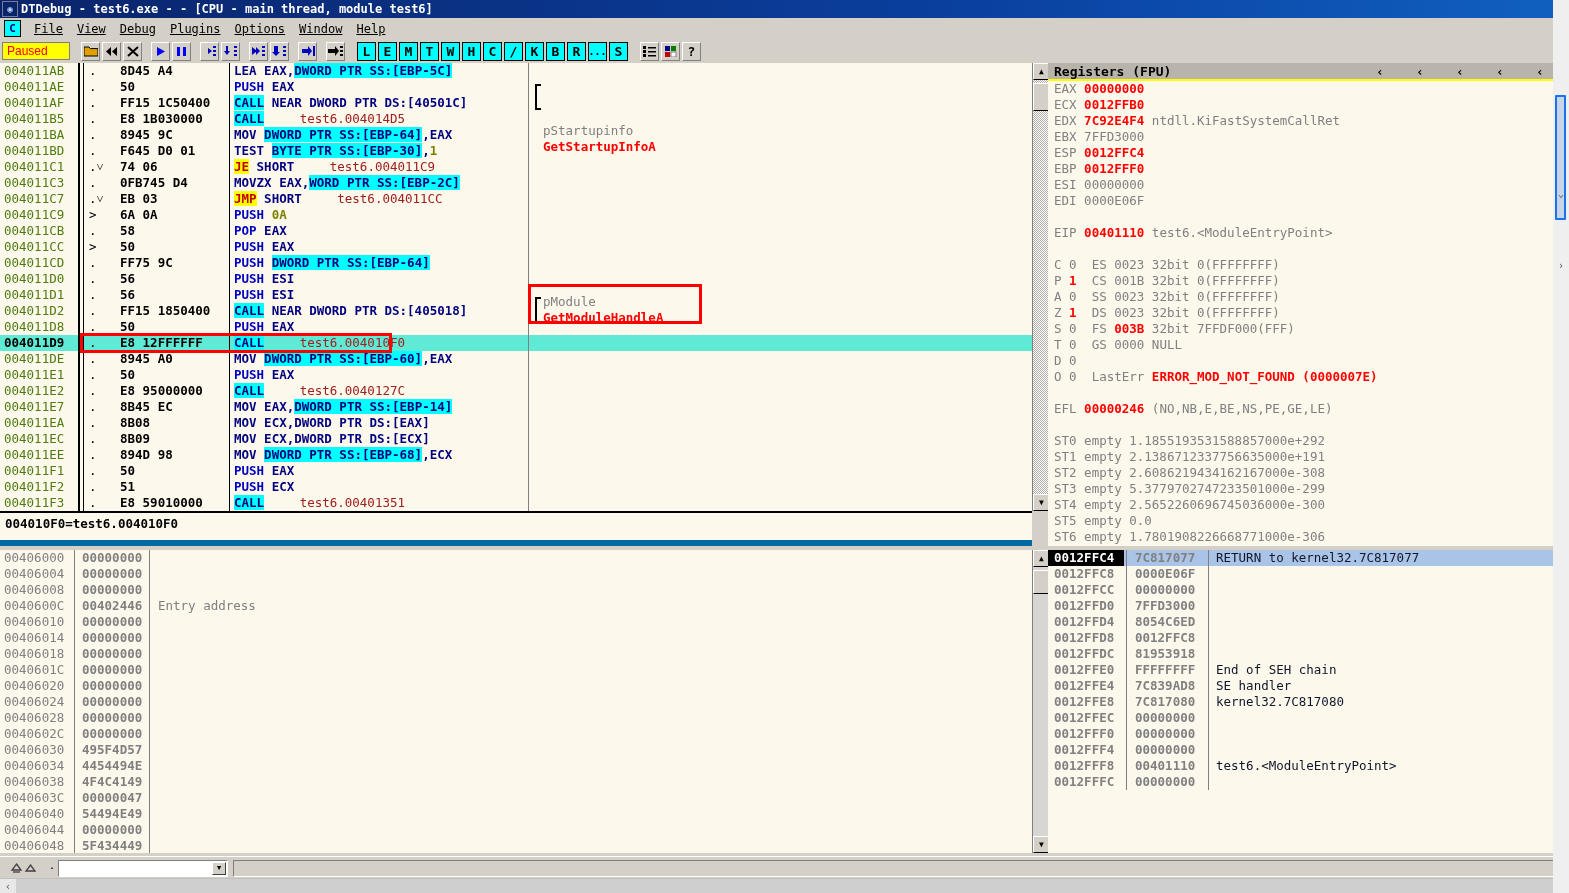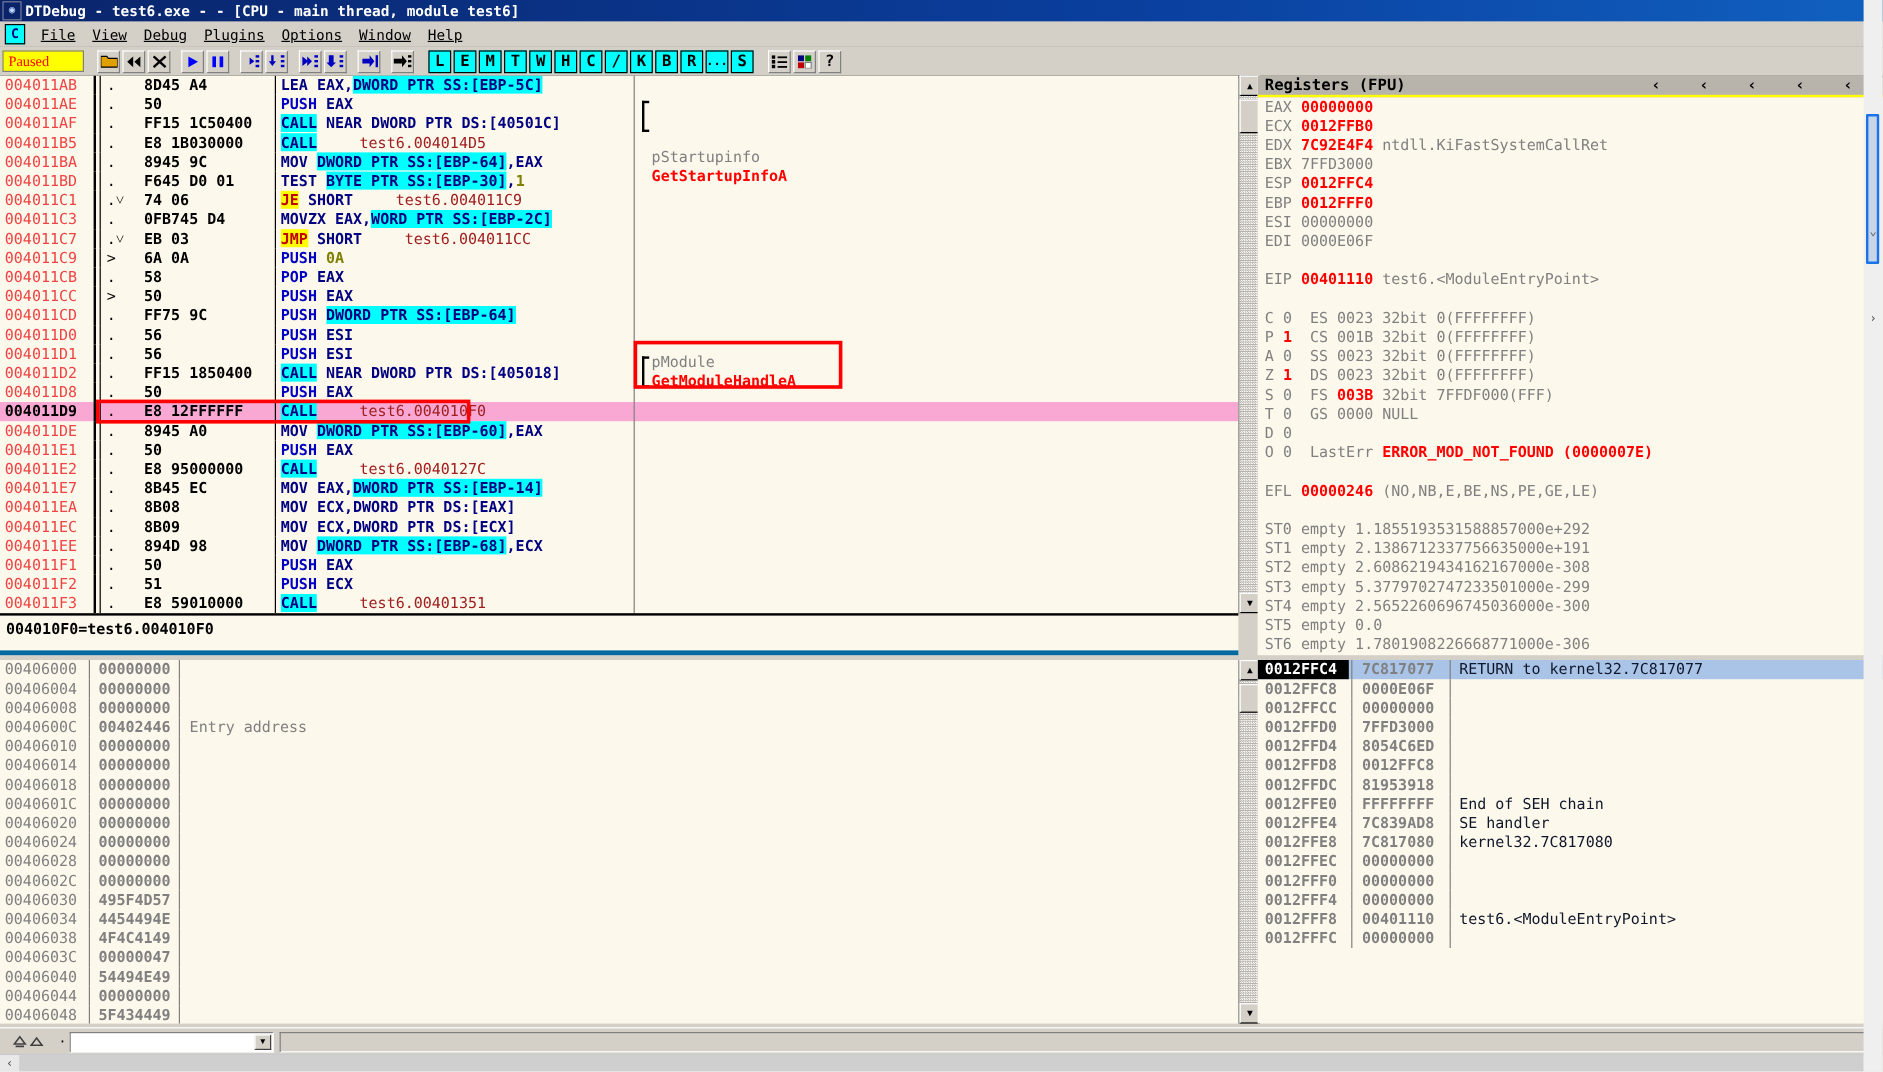--- a/index.html
+++ b/index.html
@@ -61,21 +61,21 @@
     background: #d4d0c8;
     display: flex; align-items: center;
     border-bottom: 2px solid #000000;
   }
   .statusbox {
     width: 68px; height: 18px; margin-left: 2px;
     background: #ffff00; border: 1px solid #808080;
     color: #ff0000; font-size: 12px;
     display: flex; align-items: center; padding-left: 4px;
     box-sizing: border-box;
-    font-family: Liberation Serif, serif;
+    font-family: Liberation Sans, sans-serif;
   }
   .tbgap { width: 10px; }
   .tbsep { width: 7px; }
   .tbbtn {
     width: 19px; height: 19px; margin: 0 1px;
     background: #d4d0c8;
     border-top: 1px solid #ffffff; border-left: 1px solid #ffffff;
     border-right: 1px solid #808080; border-bottom: 1px solid #808080;
     display: flex; align-items: center; justify-content: center;
     font-size: 11px; line-height: 1; color: #000000;
@@ -103,22 +103,22 @@
   .code {
     font-family: "DejaVu Sans Mono", monospace;
     font-size: 12.5px;
     line-height: 16px;
     white-space: pre;
   }
 
   
   #disasm { left: 0; top: 63px; width: 1032px; height: 448px; border: 0; background:#fdf8ec;}
   .dline { position: relative; height: 16px; display: flex; }
-  .dline.sel { background: #f9a8d4; }
-  .col-addr { width: 78px; padding-left: 4px; box-sizing: border-box; color: #ef4444; }
+  .dline.sel { background: #5eead4; }
+  .col-addr { width: 78px; padding-left: 4px; box-sizing: border-box; color: #4d7c0f; }
   .dline.sel .col-addr { color: #000000; font-weight: bold; }
   .col-bar { width: 6px; border-left: 2px solid #000000; border-right: 1px solid #000000; box-sizing: border-box;}
   .col-mark { width: 30px; padding-left: 5px; box-sizing: border-box; color: #000000; }
   .col-hex  { width: 112px; padding-left: 6px; box-sizing: border-box; color: #000000; font-weight: bold;}
   .col-sep2 { width: 4px; border-right: 1px solid #000000; box-sizing:border-box; }
   .col-asm  { padding-left: 4px; box-sizing: border-box; }
   .kw-blue { color: #0000c0; font-weight: bold; }
   .kw-cyan { background: #00ffff; color: #000080; font-weight: bold; }
   .kw-yellow { background: #ffff00; color: #c00000; font-weight: bold; }
   .kw-red  { color: #a02020; font-weight: normal; padding-left: 28px; }
@@ -142,21 +142,21 @@
   .redbox {
     position: absolute; border: 3px solid #ff0000; box-sizing: border-box;
     background: transparent;
   }
 
   
   #dstatus {
     position: absolute; left: 0; top: 511px; width: 1032px; height: 35px;
     background: #fdf8ec;
     border-top: 2px solid #000000;
-    border-bottom: 4px solid #0369a1;
+    border-bottom: 6px solid #0369a1;
     box-sizing: border-box;
     font-family: "DejaVu Sans Mono", monospace; font-size: 12.5px;
     color: #000000; font-weight: bold;
     padding: 3px 0 0 5px;
   }
 
   
   #dump { left: 0; top: 550px; width: 1032px; height: 303px; border: 0; background: #fdf8ec; }
   .mline { height: 16px; display: flex; }
   .m-addr { width: 72px; padding-left: 4px; box-sizing:border-box; color: #808080; font-weight: normal;}

